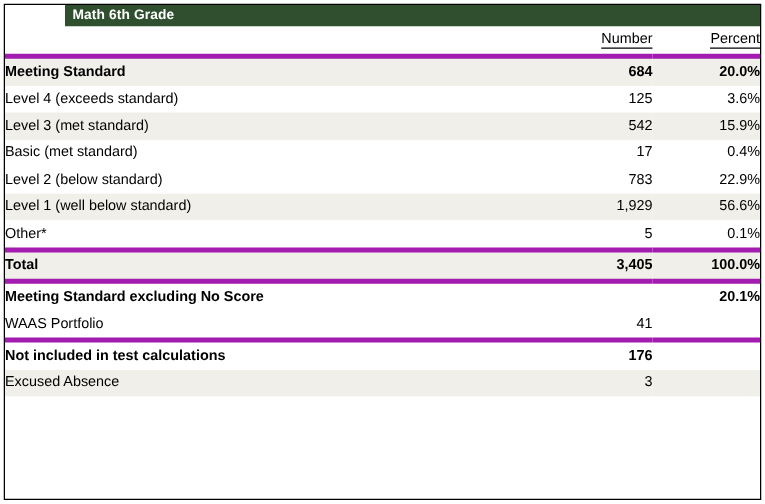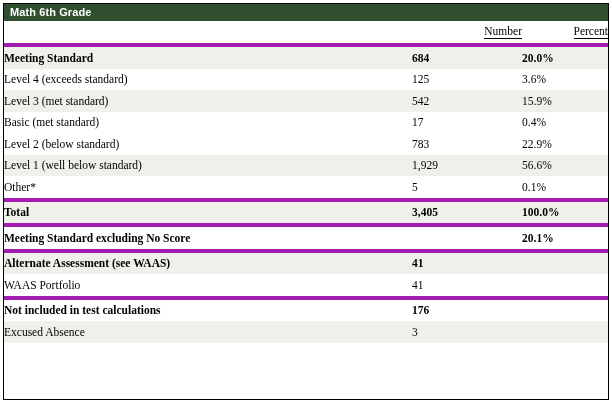--- a/index.html
+++ b/index.html
@@ -29,36 +29,36 @@
   .title-bar {
     height: 17px;
     background: #2f4f2f;
     color: #ffffff;
     font-size: 11px;
     font-weight: bold;
     line-height: 17px;
     padding-left: 6px;
     box-sizing: border-box;
     letter-spacing: 0.1px;
+    margin-left: 48px;
   }
   table.report {
     width: 100%;
     border-collapse: collapse;
     font-size: 11.5px;
     color: #000000;
     table-layout: fixed;
   }
   table.report col.c-label  { width: 408px; }
   table.report col.c-number { width: 110px; }
   table.report col.c-percent{ width: 86px; }
 
   table.report th, table.report td {
     padding: 0;
     vertical-align: middle;
-    font-family: Liberation Serif, serif;
   }
   .hdr-row td {
     height: 22px;
     padding-top: 4px;
     font-size: 11.5px;
   }
   .hdr-num, .hdr-pct {
     text-align: right;
     padding-right: 10px;
     font-weight: normal;
@@ -70,21 +70,21 @@
   }
   tr.data-row td {
     height: 21.5px;
     font-size: 11.5px;
   }
   td.label {
     padding-left: 10px;
     white-space: nowrap;
   }
   td.num, td.pct {
-    text-align: left;
+    text-align: right;
     padding-right: 10px;
     white-space: nowrap;
   }
   .ind-0 { padding-left: 22px; font-weight: bold; }
   .ind-1 { padding-left: 62px; }
   .ind-2 { padding-left: 62px; }
   .ind-3 { padding-left: 96px; }
   .shade { background: #f0efe9; }
   .plain { background: #ffffff; }
   .rule-top td {
@@ -156,25 +156,20 @@
           <tr class="data-row shade rule-top">
             <td class="label ind-0 bold">Total</td>
             <td class="num bold">3,405</td>
             <td class="pct bold">100.0%</td>
           </tr>
           <tr class="data-row plain rule-top">
             <td class="label ind-0 bold">Meeting Standard excluding No Score</td>
             <td class="num bold"></td>
             <td class="pct bold">20.1%</td>
           </tr>
-          <tr class="data-row shade rule-top">
-            <td class="label ind-0 bold">Alternate Assessment (see WAAS)</td>
-            <td class="num bold">41</td>
-            <td class="pct bold"></td>
-          </tr>
           <tr class="data-row plain">
             <td class="label ind-2">WAAS Portfolio</td>
             <td class="num">41</td>
             <td class="pct"></td>
           </tr>
           <tr class="data-row plain rule-top">
             <td class="label ind-0 bold">Not included in test calculations</td>
             <td class="num bold">176</td>
             <td class="pct bold"></td>
           </tr>

